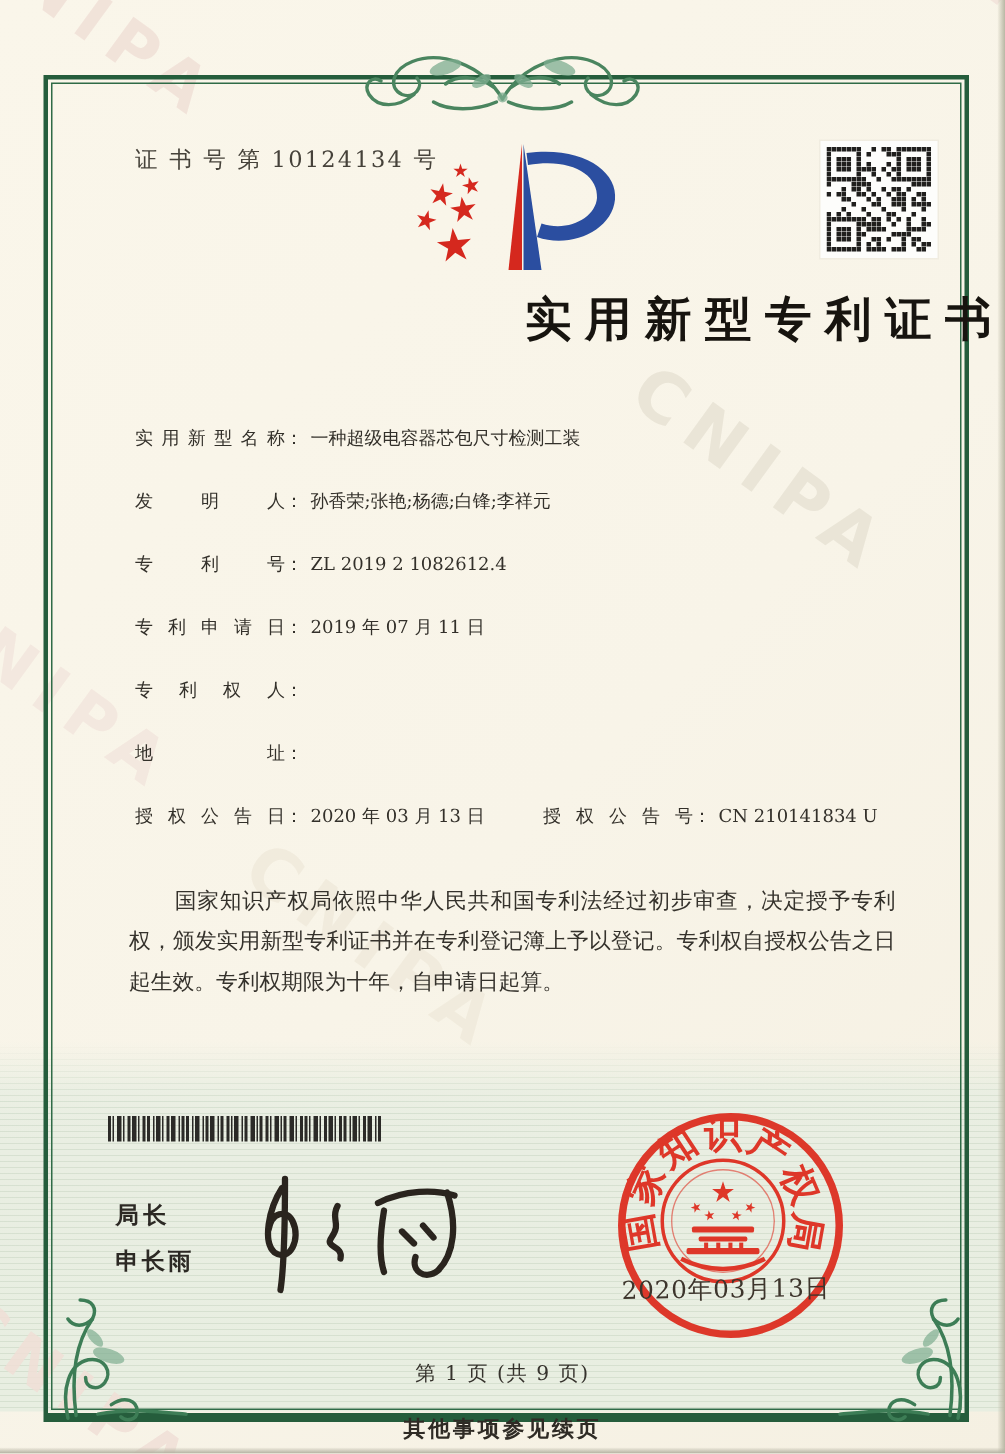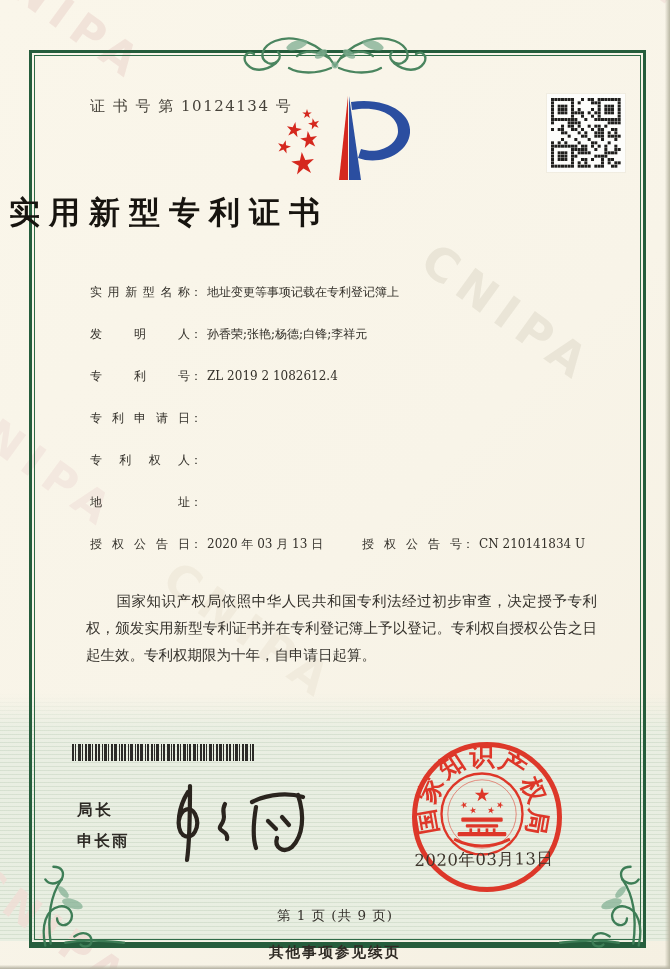--- a/index.html
+++ b/index.html
@@ -32,21 +32,21 @@
                background:linear-gradient(to bottom,rgba(210,206,188,.1),#b3b0a0);}
   .ornament-top{position:absolute;left:225px;top:24px;width:220px;height:52px;z-index:4;}
   .corner{position:absolute;width:95px;height:86px;z-index:4;}
   .corner.left{left:34px;top:864px;}
   .corner.right{right:20px;top:864px;transform:scaleX(-1);}
   
   .cert-no{position:absolute;left:90px;top:97px;font-size:15px;letter-spacing:1.5px;color:#46423a;z-index:5;}
   .logo{position:absolute;left:248px;top:92px;width:184px;height:90px;z-index:5;}
   .qr{position:absolute;left:547px;top:94px;width:70px;height:70px;background:#fdfdfb;
       padding:4px;z-index:5;box-shadow:0 0 0 1px rgba(0,0,0,.03);}
-  .title{position:absolute;left:0;right:0;top:192px;text-align:left;font-size:31px;font-weight:bold;
+  .title{position:absolute;left:0;right:0;top:192px;text-align:right;font-size:31px;font-weight:bold;
          letter-spacing:9px;padding-left:9px;color:#17140f;z-index:5;}
   
   .fields{position:absolute;left:90px;top:281px;width:528px;font-size:12px;line-height:23px;z-index:5;}
   .frow{display:flex;margin-bottom:19px;}
   .fcell{display:flex;align-items:flex-start;}
   .fcell.half:first-child{width:272px;flex:none;justify-content:center;}
   .flabel{width:100px;flex:none;text-align:justify;text-align-last:justify;color:#33302a;}
   .fcolon{flex:none;margin-right:5px;}
   .fvalue{flex:1;max-width:398px;}
   
@@ -396,41 +396,42 @@
       <rect x="68.76" y="72.38" width="3.27" height="3.27" fill="#201f1d"></rect>
     </svg>
 
   <div class="title">实用新型专利证书</div>
 
   <div class="fields">
       <div class="frow">
         <div class="fcell">
           <span class="flabel">实用新型名称</span>
           <span class="fcolon">：</span>
-          <span class="fvalue">地址变更等事项记载在专利登记簿上</span>
+          <span class="fvalue">一种超级电容器芯包尺寸检测工装</span>
         </div>
       </div>
       <div class="frow">
         <div class="fcell">
           <span class="flabel">发明人</span>
           <span class="fcolon">：</span>
           <span class="fvalue">孙香荣;张艳;杨德;白锋;李祥元</span>
         </div>
       </div>
       <div class="frow">
         <div class="fcell">
           <span class="flabel">专利号</span>
           <span class="fcolon">：</span>
           <span class="fvalue">ZL 2019 2 1082612.4</span>
         </div>
       </div>
       <div class="frow">
         <div class="fcell">
           <span class="flabel">专利申请日</span>
           <span class="fcolon">：</span>
+          <span class="fvalue">2019 年 07 月 11 日</span>
         </div>
       </div>
       <div class="frow">
         <div class="fcell">
           <span class="flabel">专利权人</span>
           <span class="fcolon">：</span>
         </div>
       </div>
       <div class="frow">
         <div class="fcell">

